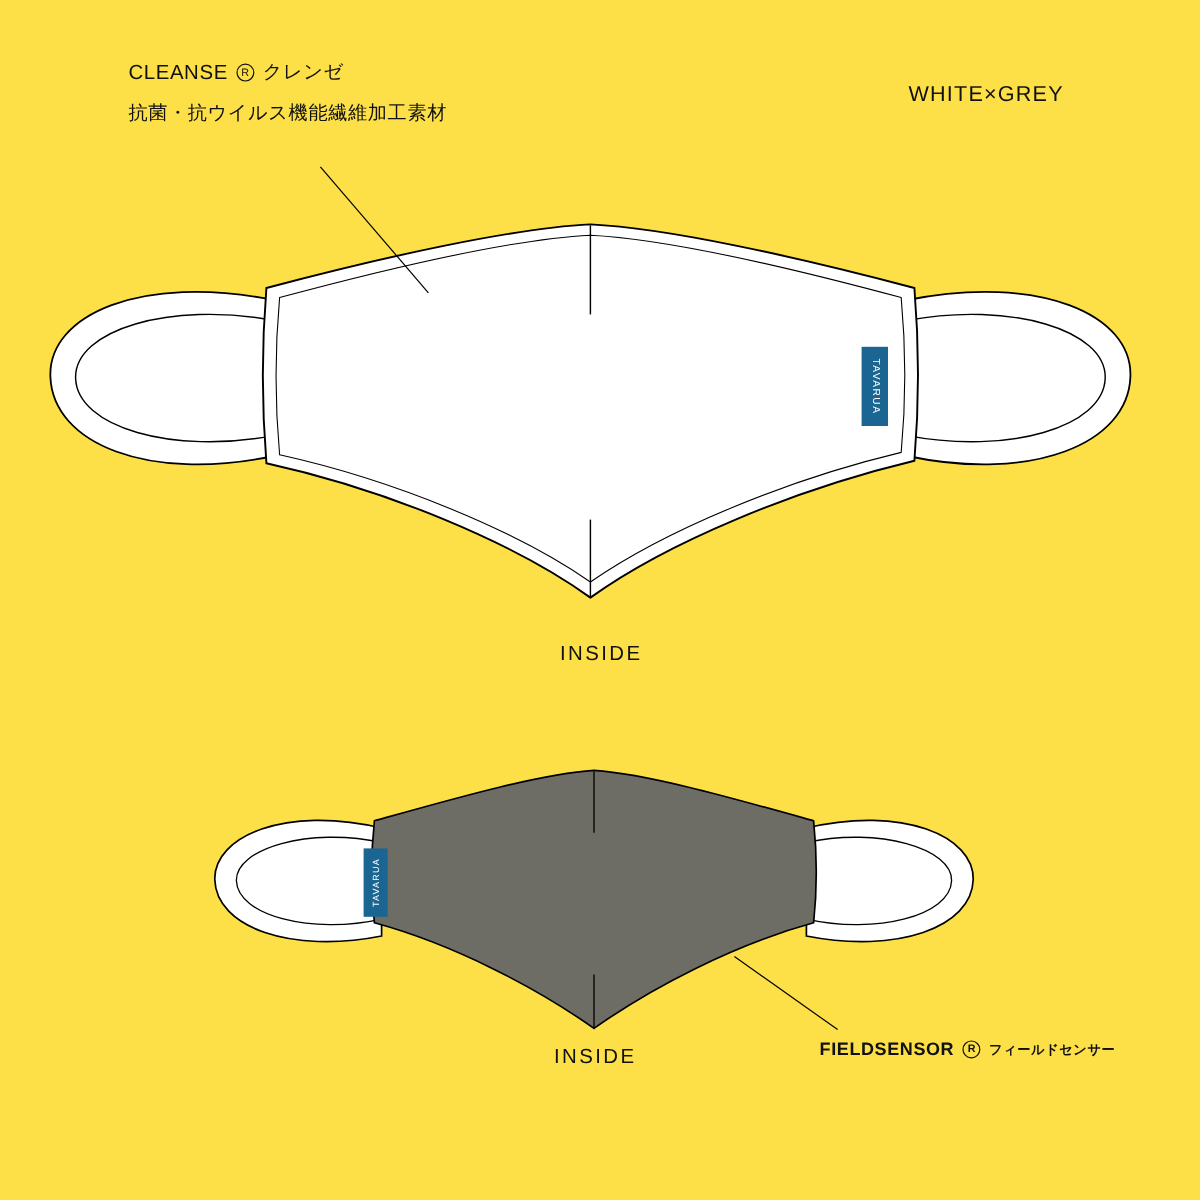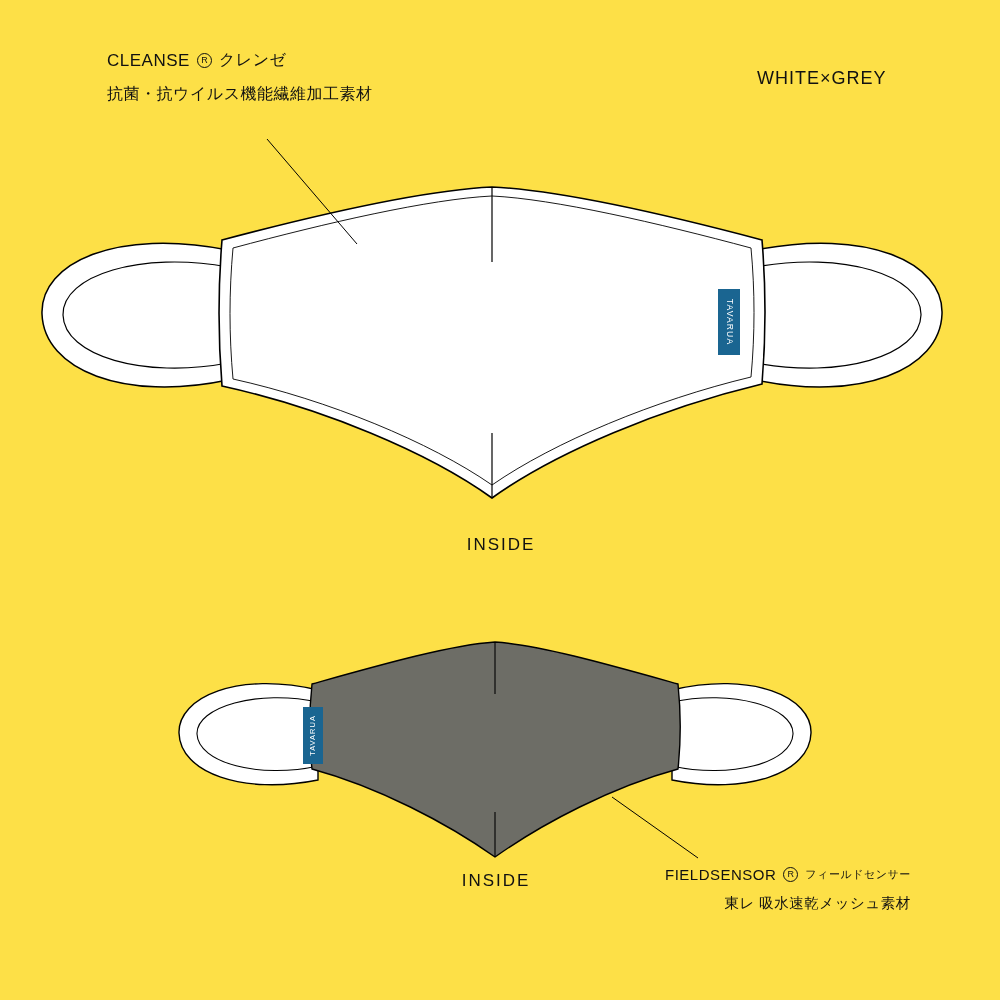--- a/index.html
+++ b/index.html
@@ -140,24 +140,23 @@
       <span class="circle-r">R</span>
       <span class="kana">クレンゼ</span>
     </div>
     <div class="anno-desc">抗菌・抗ウイルス機能繊維加工素材</div>
   </div>
 
   <div class="colorway">WHITE×GREY</div>
 
   <div id="front-label" class="view-label">INSIDE</div>
 
-  <div class="anno" style="left:665px; top:866px;">
+  <div class="anno" style="left:683px; top:866px;font-weight:bold;">
     <div class="anno-line1">
       <span class="brand-name small">FIELDSENSOR</span>
       <span class="circle-r">R</span>
       <span class="kana small">フィールドセンサー</span>
     </div>
-    <div class="anno-desc small">東レ 吸水速乾メッシュ素材</div>
   </div>
 
   <div id="inside-label" class="view-label">INSIDE</div>
 
 </div>
 
 </body></html>

